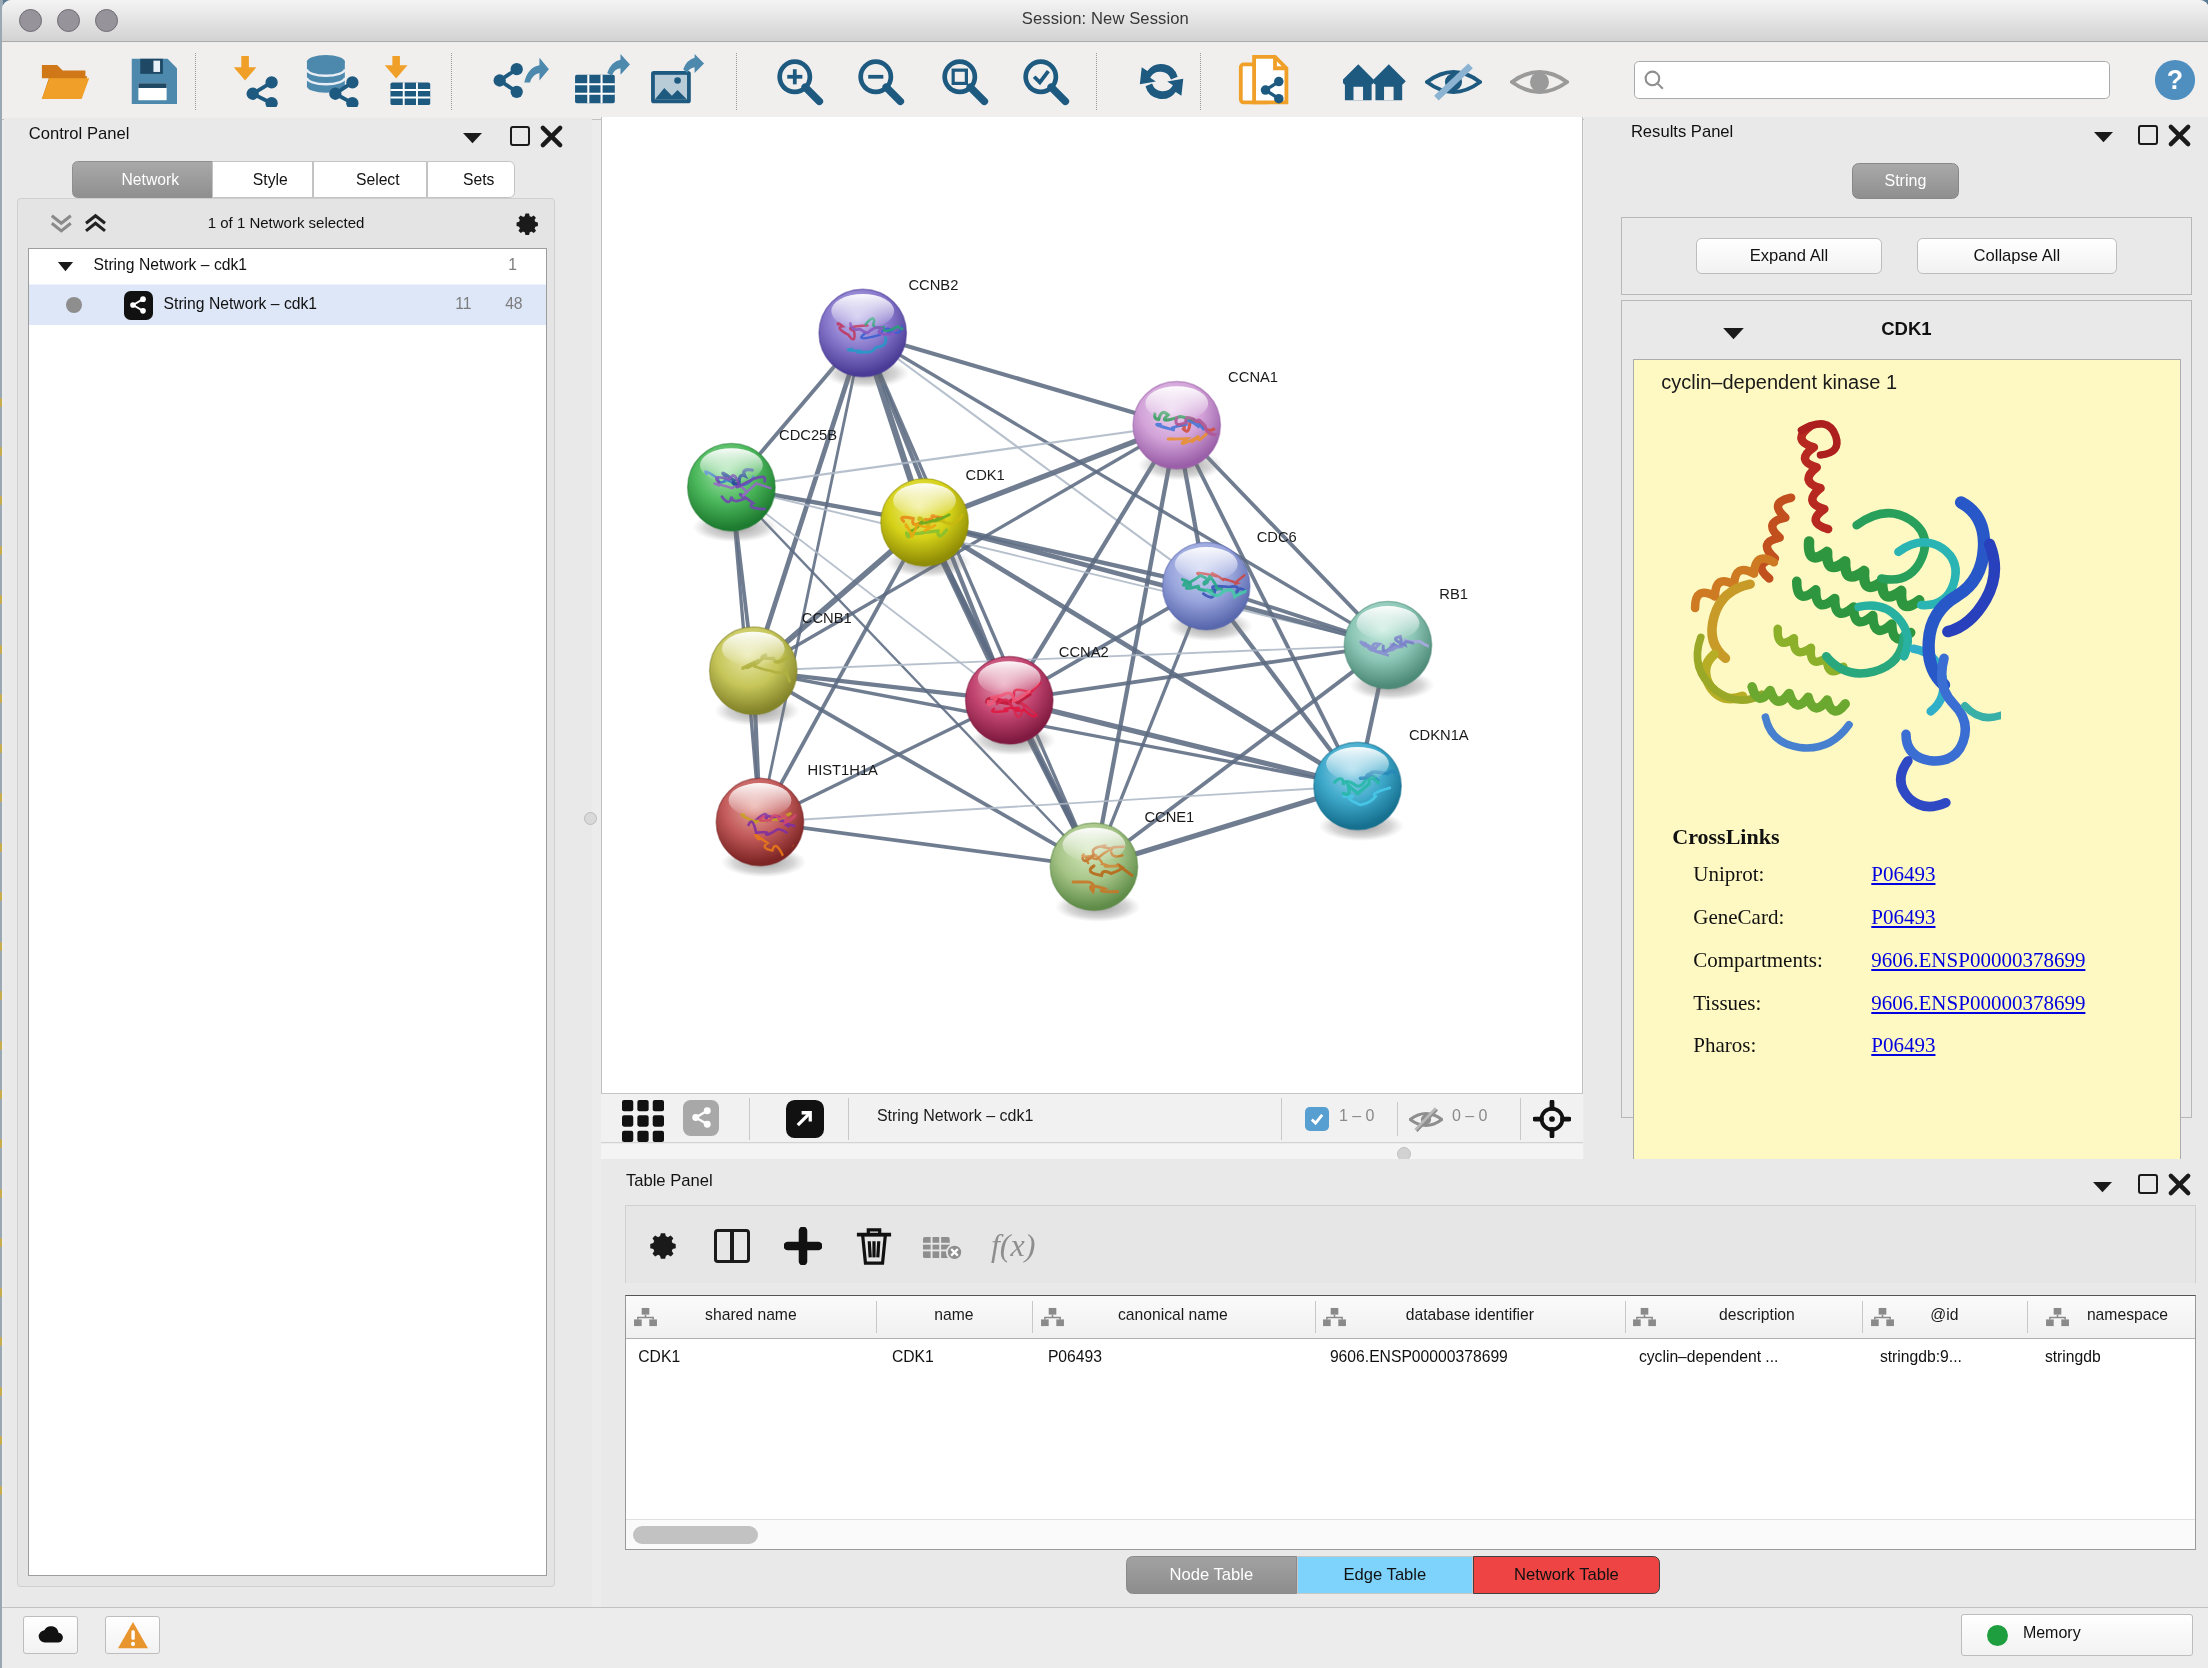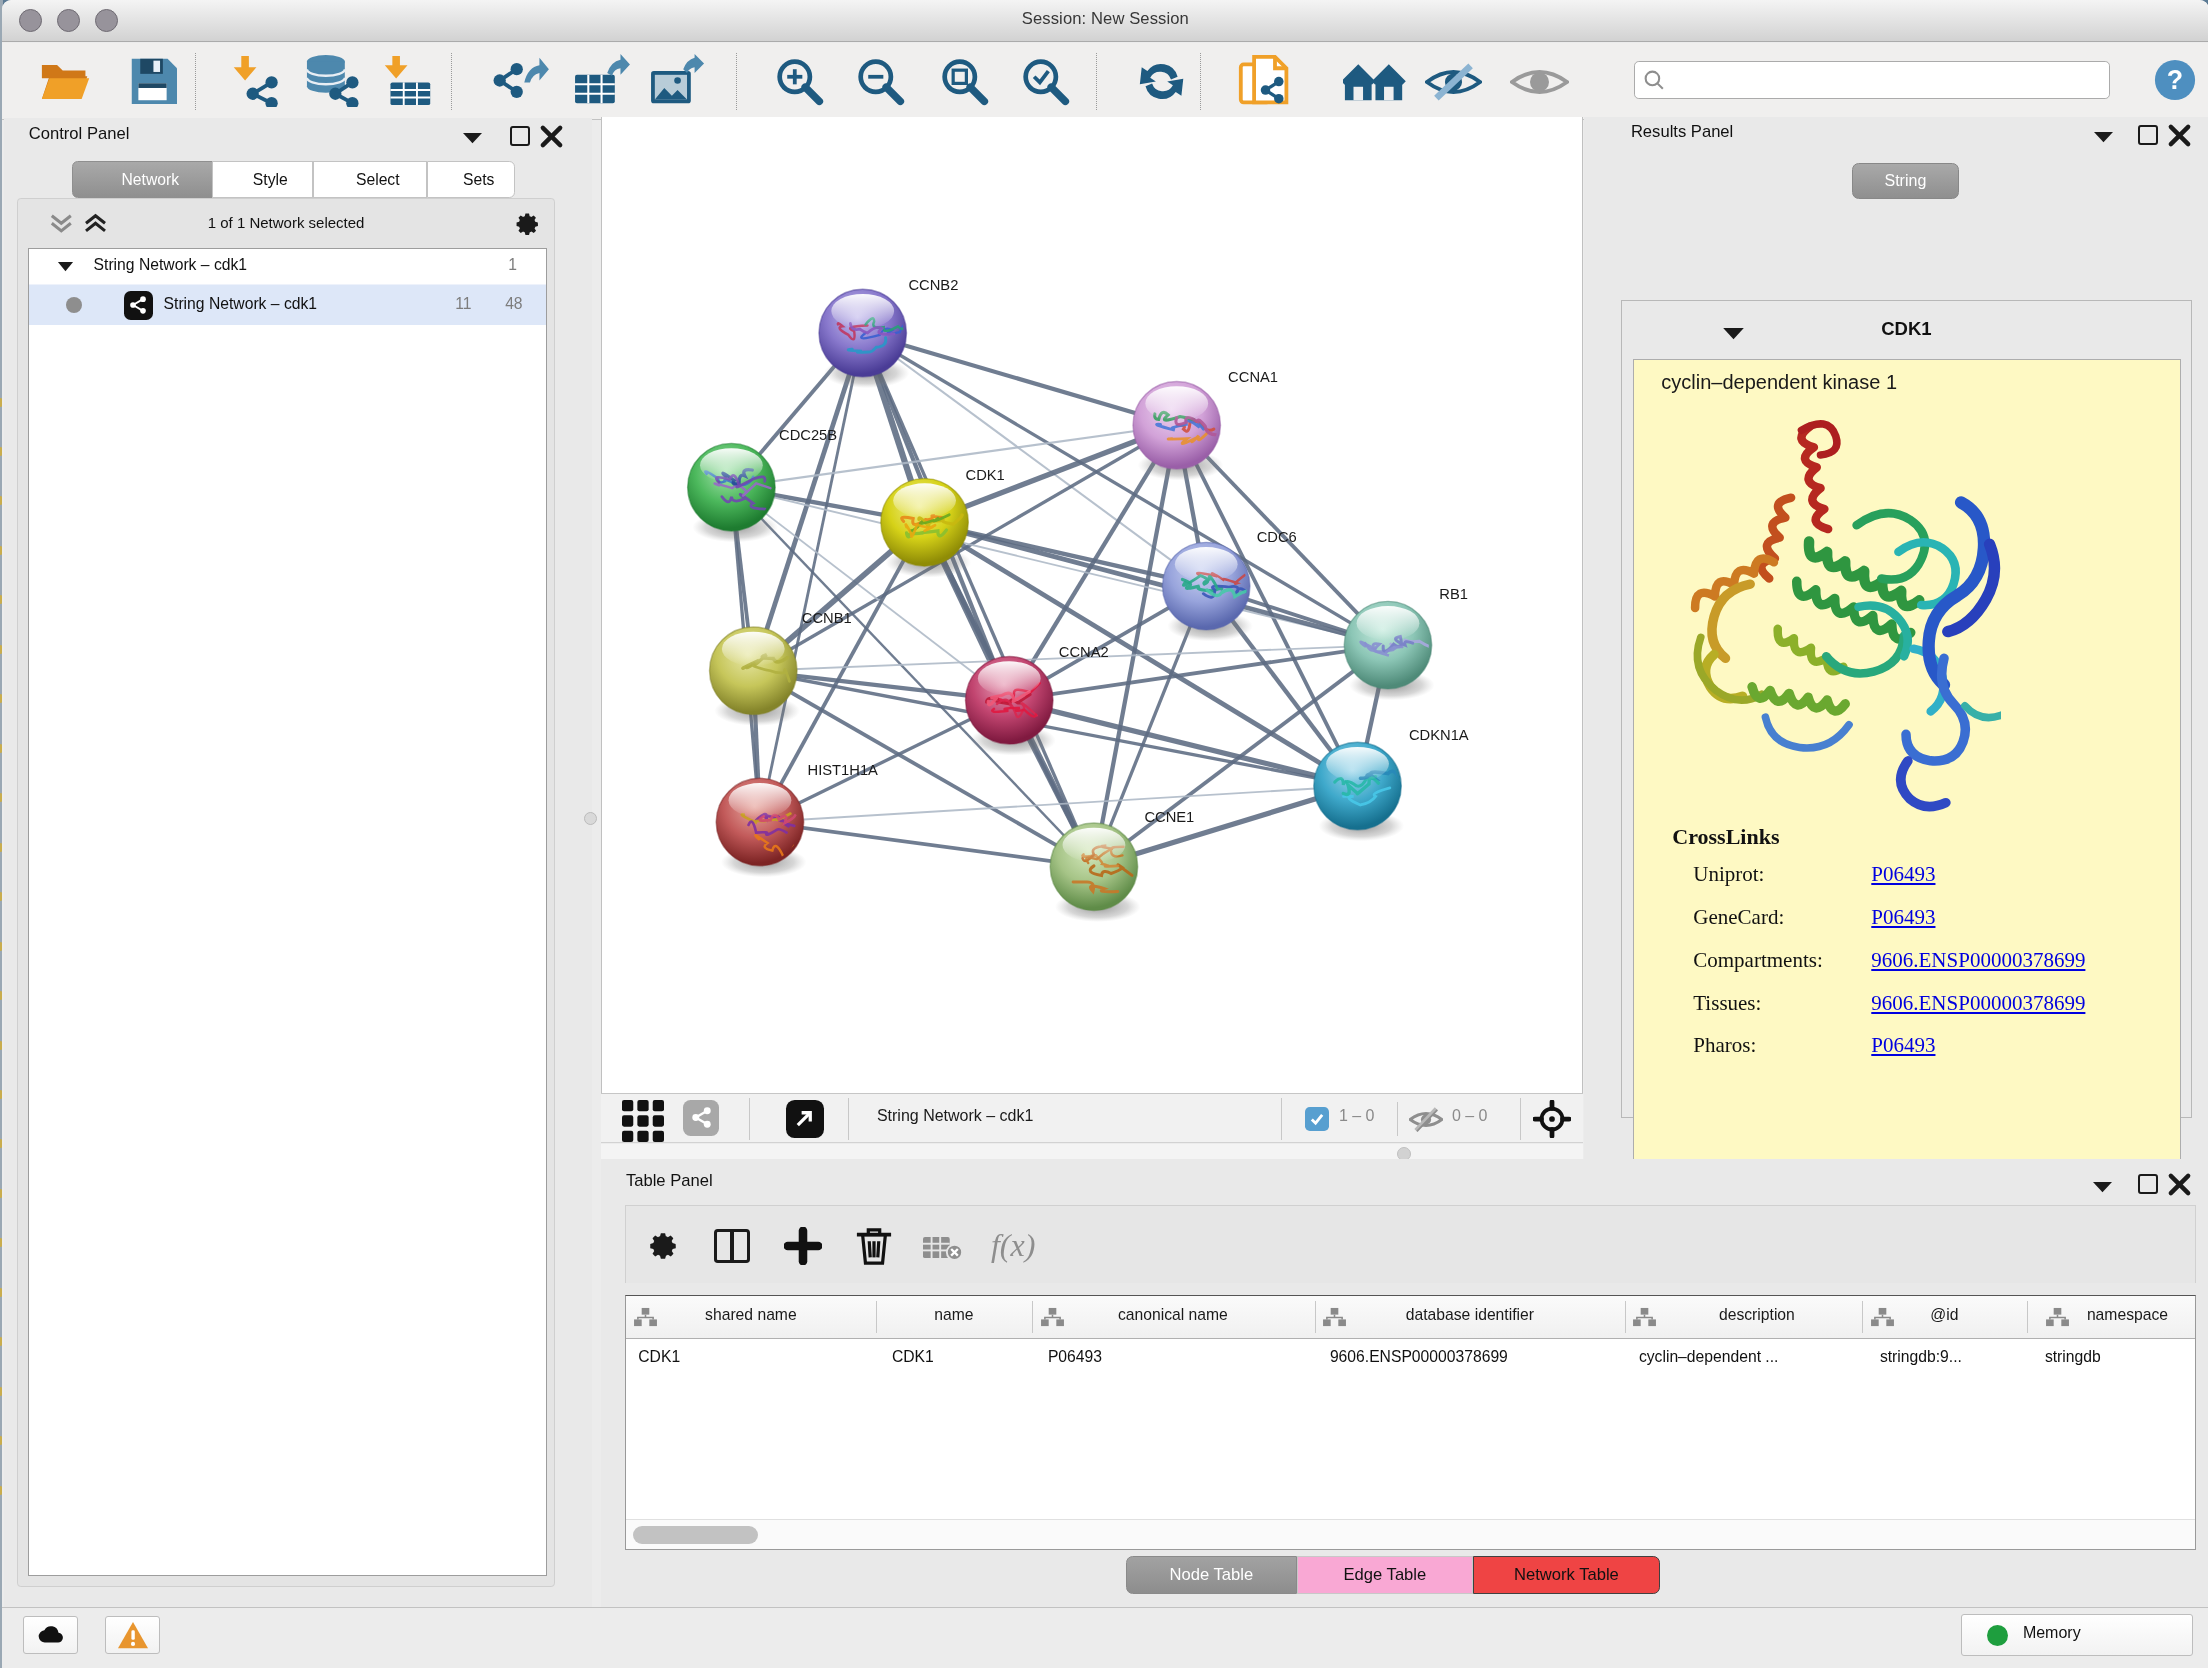--- a/index.html
+++ b/index.html
@@ -630,20 +630,24 @@
         <polygon points="2,2 22,2 12,13" fill="#1a1a1a"></polygon>
       </svg>
       <div class="abs" style="left:554px;top:7.6px;width:20px;height:20px;border:2.5px solid #1a1a1a;border-radius:2.9px"></div>
       <svg class="abs" style="left:583px;top:5.7px" width="25" height="25" viewBox="0 0 26 26">
         <g stroke="#1a1a1a" stroke-width="4.6" stroke-linecap="round">
           <line x1="4" y1="4" x2="22" y2="22"></line>
           <line x1="22" y1="4" x2="4" y2="22"></line>
         </g>
       </svg>
       <div class="abs" style="left:268px;top:46px;width:107px;height:36px;background:linear-gradient(#a9a9a9,#8f8f8f);border:1px solid #888;border-radius:6.7px;color:#fff;font-size:16px;text-align:center;line-height:34px">String</div>
+      <div class="abs" style="left:37px;top:100px;width:571px;height:78px;background:#e9e9e9;border:1px solid #b8b8b8">
+        <div class="btn abs" style="left:74px;top:20px;width:186px;height:36px;font-size:16.6px;text-align:center;line-height:34px;color:#111;border-radius:5.7px">Expand All</div>
+        <div class="btn abs" style="left:295px;top:20px;width:200px;height:36px;font-size:16.6px;text-align:center;line-height:34px;color:#111;border-radius:5.7px">Collapse All</div>
+      </div>
       <div class="abs" style="left:37px;top:183px;width:571px;height:818px;background:#e9e9e9;border:1px solid #b8b8b8">
         <svg class="abs" style="left:99px;top:25px" width="25" height="15" viewBox="0 0 26 16">
           <polygon points="2,2 24,2 13,14" fill="#1a1a1a"></polygon>
         </svg>
         <div class="abs" style="left:0;top:17px;width:100%;text-align:center;font-size:18.5px;font-weight:bold;color:#111">CDK1</div>
         <div class="abs" style="left:11.4px;top:58px;width:548px;height:861px;background:#fef9c3;border:1px solid #adadad">
           <div class="abs" style="left:27px;top:11.4px;font-size:20px;color:#1a1a1a">cyclin–dependent kinase 1</div>
           <svg class="abs" style="left:25px;top:51px" width="342" height="409" viewBox="0 0 360 430">
             <g fill="none" stroke-linecap="round" stroke-linejoin="round">
               <path d="M159 16 Q139 31 163 38 Q143 52 166 59 Q147 74 170 81 Q151 96 174 103 Q154 117 178 124" stroke="#b62820" stroke-width="9"></path>
@@ -809,21 +813,21 @@
           <span class="abs" style="left:1013px;top:8.6px">cyclin–dependent ...</span>
           <span class="abs" style="left:1254px;top:8.6px">stringdb:9...</span>
           <span class="abs" style="left:1419px;top:8.6px">stringdb</span>
         </div>
         <div class="abs" style="left:0;top:223px;width:100%;height:30px;background:#fafafa;border-top:1px solid #e0e0e0">
           <div class="abs" style="left:6.7px;top:5.7px;width:125px;height:18px;background:#c2c2c2;border-radius:9.5px"></div>
         </div>
       </div>
       <div class="abs" style="left:525px;top:397px;height:38px;font-size:16.6px">
         <div class="abs" style="left:0;width:171px;height:38px;background:linear-gradient(#a2a2a2,#8d8d8d);border:1px solid #8a8a8a;border-radius:6.7px 0 0 6.7px;color:#fff;text-align:center;line-height:36px">Node Table</div>
-        <div class="abs" style="left:171px;width:176px;height:38px;background:#f9a8d4;border:1px solid #c8c8c8;color:#111;text-align:center;line-height:36px">Edge Table</div>
+        <div class="abs" style="left:171px;width:176px;height:38px;background:#7dd3fc;border:1px solid #c8c8c8;color:#111;text-align:center;line-height:36px">Edge Table</div>
         <div class="abs" style="left:347px;width:187px;height:38px;background:#ef4444;border:1px solid #404040;border-radius:0 6.7px 6.7px 0;color:#111;text-align:center;line-height:36px">Network Table</div>
       </div>
     </div>
     <div class="statusbar">
       <div class="btn abs" style="left:21px;top:7.6px;width:55px;height:38px">
         <svg width="32" height="23" style="position:absolute;left:10.5px;top:6.7px" viewBox="0 0 34 24">
           <path fill="#111" d="M26 10a8 8 0 0 0-15-2.5A6.5 6.5 0 0 0 12 20.5h13a5.2 5.2 0 0 0 1-10.4z"></path>
         </svg>
       </div>
       <div class="btn abs" style="left:103px;top:7.6px;width:55px;height:38px">

